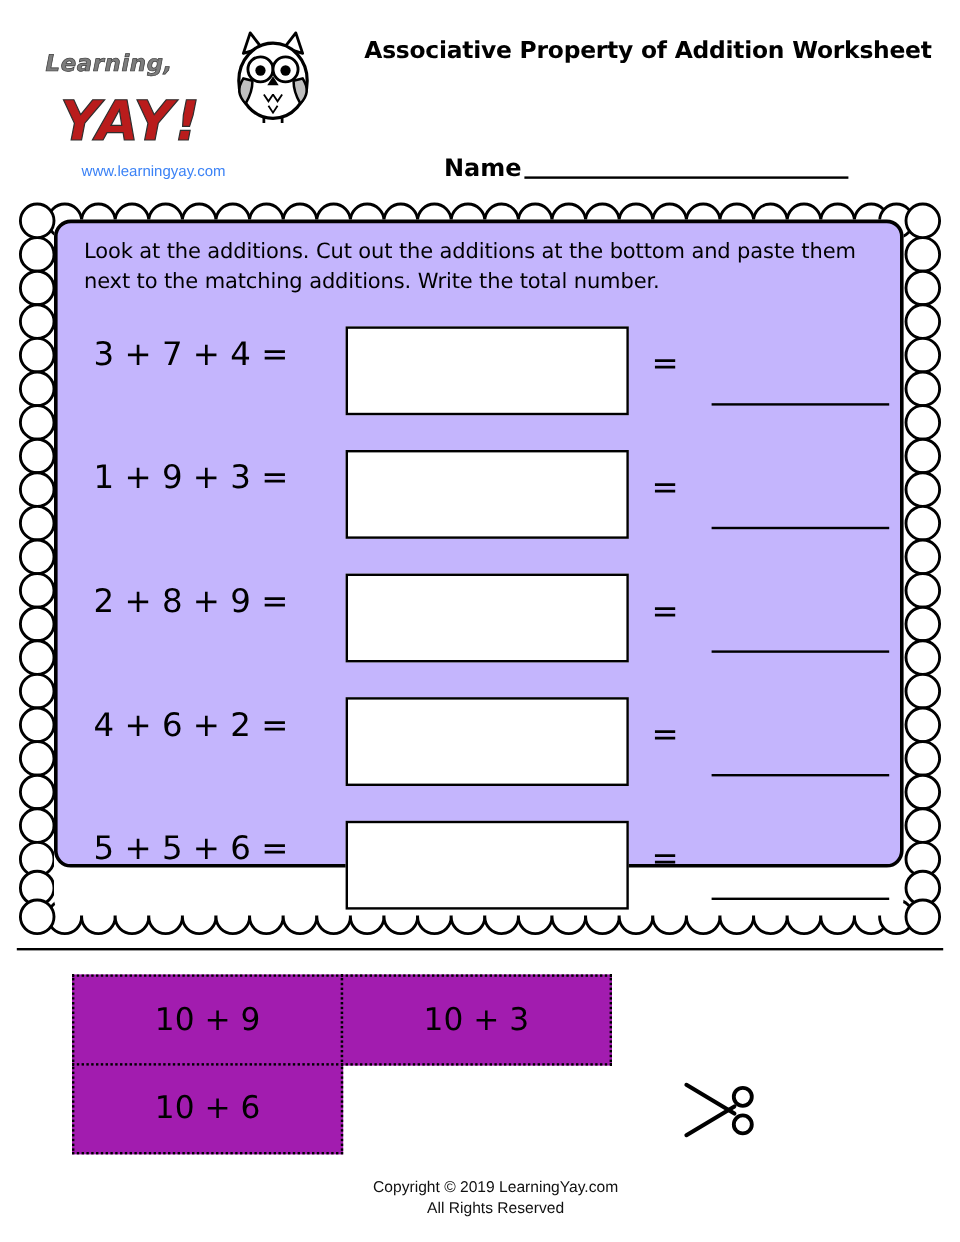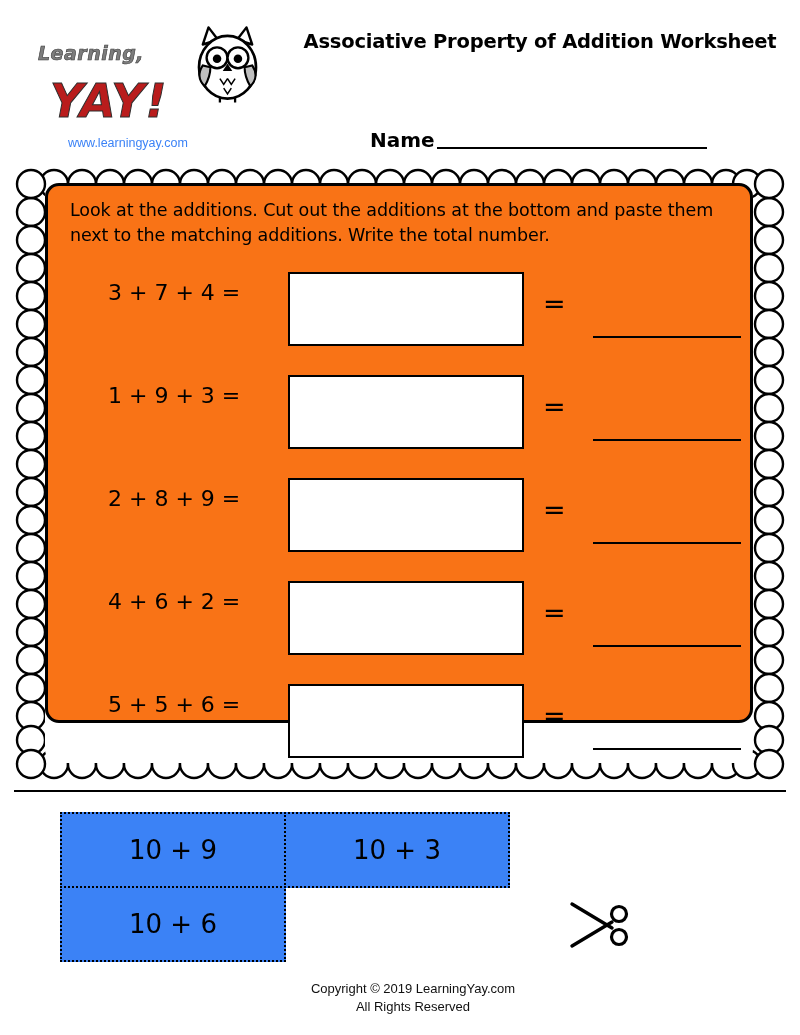--- a/index.html
+++ b/index.html
@@ -115,21 +115,21 @@
     left: 0; top: 0;
   }
   .inner-box {
     position: absolute;
     left: 31px;
     top: 15px;
     width: 708px;
     height: 540px;
     border: 3px solid #000;
     border-radius: 14px;
-    background: #f97316;
+    background: #c4b5fd;
     box-sizing: border-box;
   }
 
   .instructions {
     position: absolute;
     left: 22px;
     top: 12px;
     width: 670px;
     font-family: "DejaVu Sans", sans-serif;
     font-size: 17.5px;
@@ -143,25 +143,25 @@
     left: 0;
     top: 72px;
     width: 708px;
   }
   .prow {
     position: relative;
     height: 103px;
   }
   .expr {
     position: absolute;
-    left: 60px;
+    left: 30px;
     top: 22px;
     width: 200px;
     font-family: "DejaVu Sans", sans-serif;
-    font-size: 22px;
+    font-size: 27px;
     white-space: nowrap;
   }
   .pastebox {
     position: absolute;
     left: 240px;
     top: 14px;
     width: 236px;
     height: 74px;
     border: 2.5px solid #000;
     box-sizing: border-box;
@@ -202,21 +202,21 @@
   }
   .cut-cell {
     position: absolute;
     border: 2px dotted #000;
     box-sizing: border-box;
     font-family: "DejaVu Sans", sans-serif;
     font-size: 26px;
     display: flex;
     align-items: center;
     justify-content: center;
-    background: #3b82f6;
+    background: #a21caf;
   }
   .r0 { top: 0; height: 76px; }
   .r1 { top: 74px; height: 76px; }
   .c0 { left: 0; width: 226px; }
   .c1 { left: 224px; width: 226px; }
   .c2 { left: 448px; width: 226px; }
 
   .scissors {
     position: absolute;
     left: 508px;

